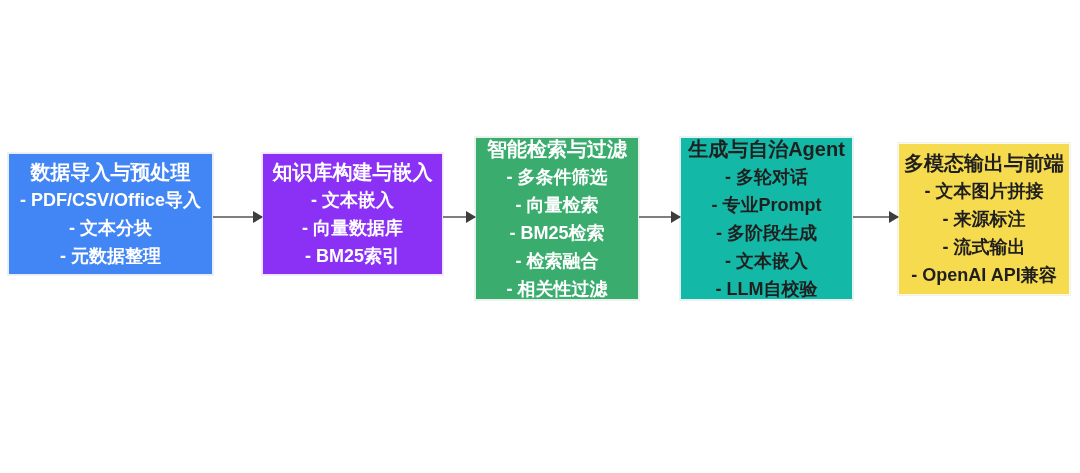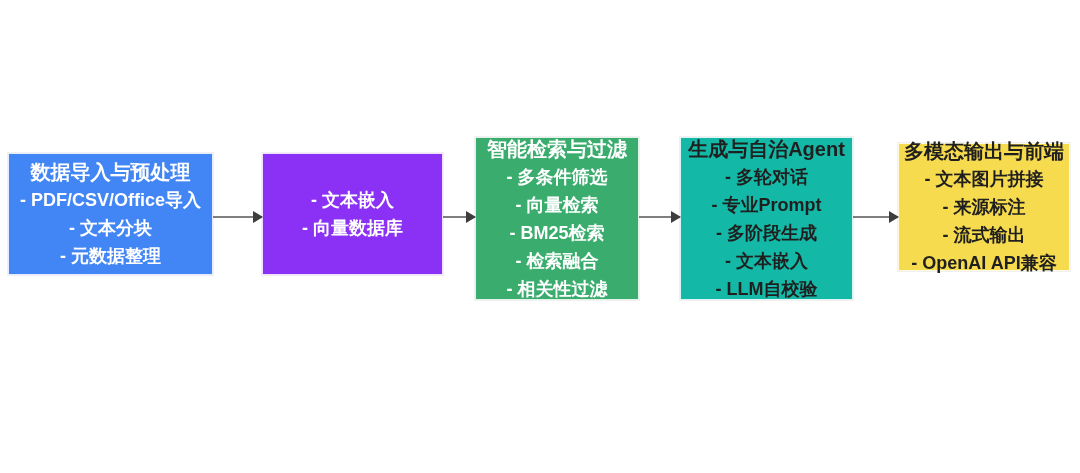--- a/index.html
+++ b/index.html
@@ -68,40 +68,42 @@
 <body>
 
 <div id="canvas">
     <div class="node light-text" style="left: 8px; top: 153px; width: 205px; height: 122px; background: rgb(66, 133, 244);">
       <div class="title">数据导入与预处理</div>
       <div class="item">- PDF/CSV/Office导入</div>
       <div class="item">- 文本分块</div>
       <div class="item">- 元数据整理</div>
     </div>
     <div class="node light-text" style="left: 262px; top: 153px; width: 181px; height: 122px; background: rgb(139, 48, 245);">
+      <div class="title">知识库构建与嵌入</div>
       <div class="item">- 文本嵌入</div>
       <div class="item">- 向量数据库</div>
+      <div class="item">- BM25索引</div>
     </div>
     <div class="node light-text" style="left: 475px; top: 137px; width: 164px; height: 163px; background: rgb(58, 173, 110);">
       <div class="title">智能检索与过滤</div>
       <div class="item">- 多条件筛选</div>
       <div class="item">- 向量检索</div>
       <div class="item">- BM25检索</div>
       <div class="item">- 检索融合</div>
       <div class="item">- 相关性过滤</div>
     </div>
     <div class="node dark-text" style="left: 680px; top: 137px; width: 173px; height: 163px; background: #14b8a6;">
       <div class="title">生成与自治Agent</div>
       <div class="item">- 多轮对话</div>
       <div class="item">- 专业Prompt</div>
       <div class="item">- 多阶段生成</div>
       <div class="item">- 文本嵌入</div>
       <div class="item">- LLM自校验</div>
     </div>
-    <div class="node dark-text" style="left: 898px; top: 143px; width: 172px; height: 128px; background: rgb(247, 219, 78);">
+    <div class="node dark-text" style="left: 898px; top: 143px; width: 172px; height: 152px; background: rgb(247, 219, 78);">
       <div class="title">多模态输出与前端</div>
       <div class="item">- 文本图片拼接</div>
       <div class="item">- 来源标注</div>
       <div class="item">- 流式输出</div>
       <div class="item">- OpenAI API兼容</div>
     </div>
     <div class="connector" style="left: 213px; top: 216px; width: 49px; background: rgb(127, 127, 127);">
       <div class="head" style="border-left-color: rgb(61, 61, 61);"></div>
     </div>
     <div class="connector" style="left: 443px; top: 216px; width: 32px; background: rgb(127, 127, 127);">

